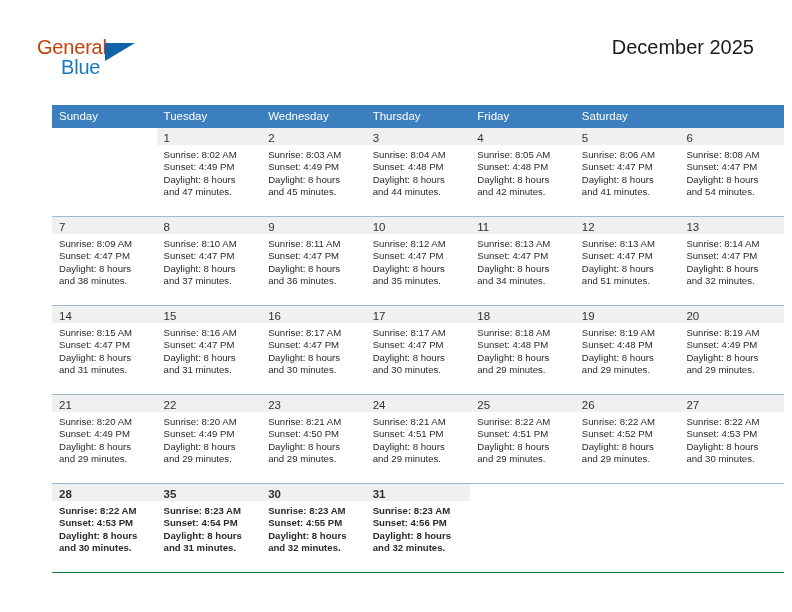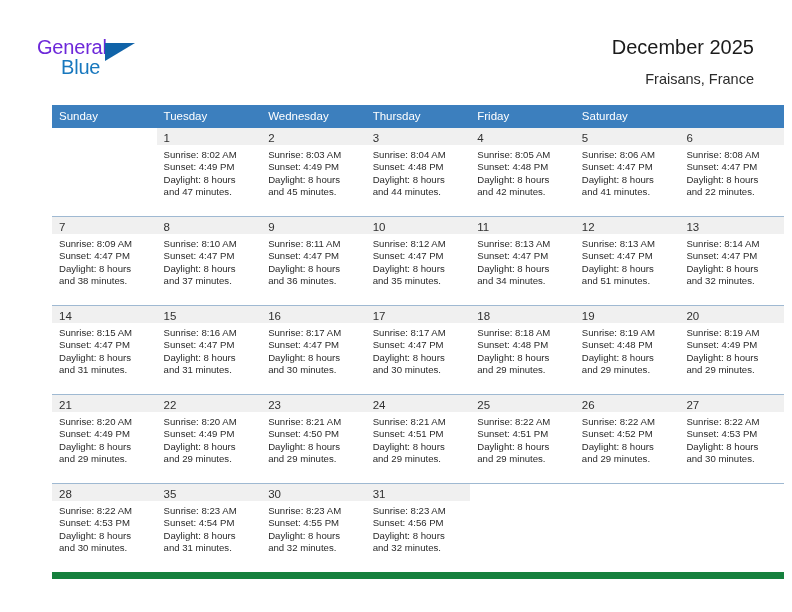--- a/index.html
+++ b/index.html
@@ -34,21 +34,21 @@
     left: 37px;
     top: 36px;
     width: 110px;
     height: 48px;
   }
   .logo-general {
     position: absolute;
     left: 0;
     top: 0;
     font-size: 20px;
-    color: #6d28d9;
+    color: #c2410c;
     letter-spacing: -0.2px;
     line-height: 22px;
     white-space: nowrap;
   }
   .logo-blue {
     position: absolute;
     left: 24px;
     top: 20px;
     font-size: 20px;
     color: #1878be;
@@ -109,21 +109,22 @@
     line-height: 15px;
     white-space: nowrap;
   }
 
   .week {
     display: flex;
     width: 732px;
     border-bottom: 1px solid #9fb9d2;
   }
   .week:last-child {
-    border-bottom: 7px solid #15803d;
+    border-bottom: 1px solid #15803d;
+    font-weight: bold;
   }
   .day-cell {
     width: 104.57px;
     box-sizing: border-box;
     position: relative;
     height: 88px;
   }
   .day-num-band {
     height: 17px;
     background: #f0f0f0;
@@ -156,21 +157,20 @@
   <div class="header">
 
     <div class="logo">
       <span class="logo-general">General</span>
       <span class="logo-triangle"></span>
       <span class="logo-blue">Blue</span>
     </div>
 
     <div class="title-block">
       <div class="cal-title">December 2025</div>
-      <div class="cal-subtitle">Fraisans, France</div>
     </div>
 
   </div>
 
   <div class="calendar">
     <div class="dow-row" id="dow-row">
         <div class="dow-cell">Sunday</div>
         <div class="dow-cell">Tuesday</div>
         <div class="dow-cell">Wednesday</div>
         <div class="dow-cell">Thursday</div>
@@ -226,21 +226,21 @@
               <div>Daylight: 8 hours</div>
               <div>and 41 minutes.</div>
             </div>
           </div>
           <div class="day-cell">
             <div class="day-num-band"><span class="day-num">6</span></div>
             <div class="day-info">
               <div>Sunrise: 8:08 AM</div>
               <div>Sunset: 4:47 PM</div>
               <div>Daylight: 8 hours</div>
-              <div>and 22 minutes.</div>
+              <div>and 54 minutes.</div>
             </div>
           </div>
         </div>
         <div class="week">
           <div class="day-cell">
             <div class="day-num-band"><span class="day-num">7</span></div>
             <div class="day-info">
               <div>Sunrise: 8:09 AM</div>
               <div>Sunset: 4:47 PM</div>
               <div>Daylight: 8 hours</div>

